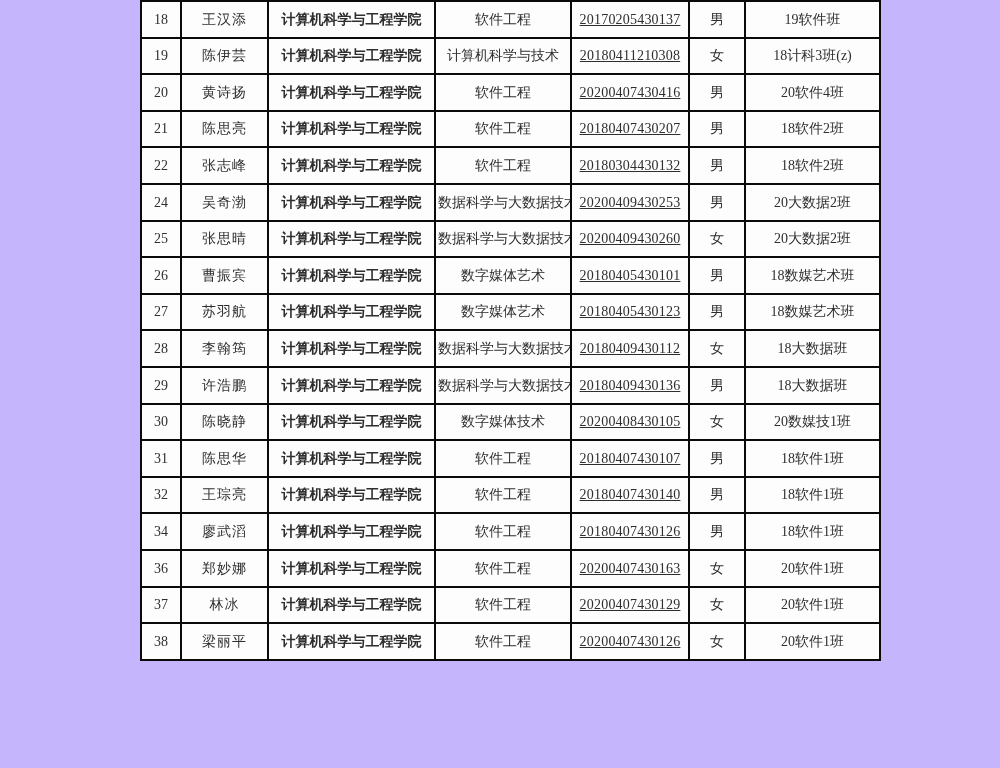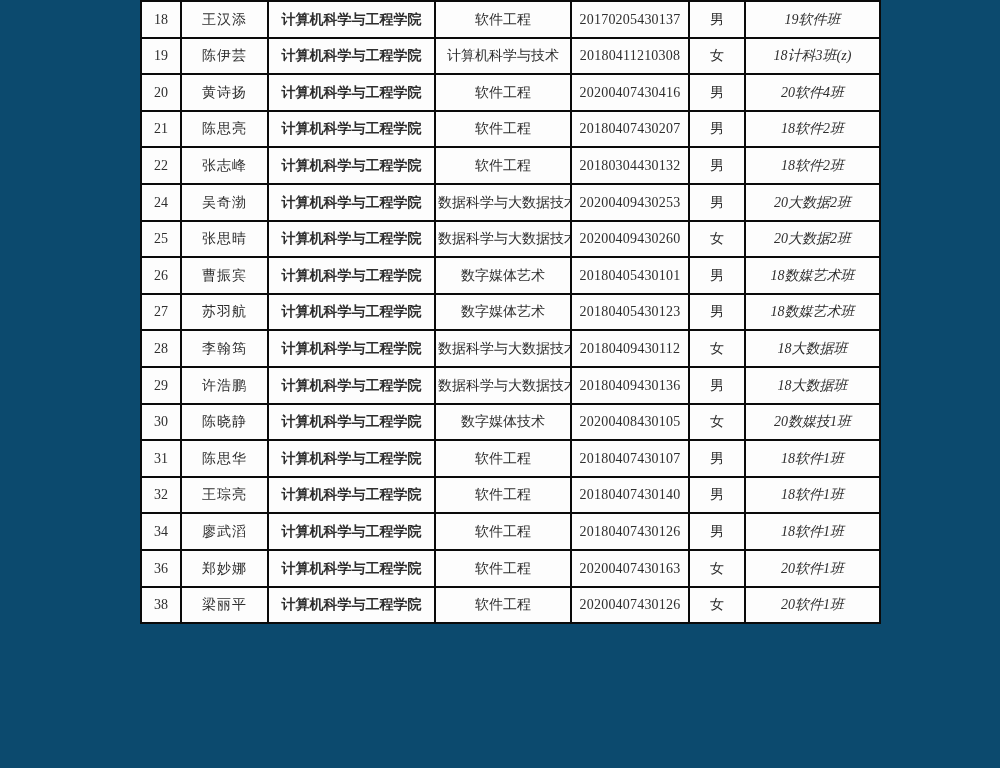--- a/index.html
+++ b/index.html
@@ -8,21 +8,21 @@
     width: 1000px;
     height: 768px;
     overflow: hidden;
     background: #ffffff;
     font-family: "Liberation Serif", "DejaVu Serif", serif;
   }
   .page {
     position: relative;
     width: 1000px;
     height: 768px;
-    background: #0c4a6e;
+    background: #c4b5fd;
   }
   .table-wrap {
     position: absolute;
     left: 140px;
     top: 0;
   }
   table.roster {
     border-collapse: collapse;
     table-layout: fixed;
     width: 725px;
@@ -38,23 +38,23 @@
     line-height: 1.1;
     background: #fdfdfd;
     overflow: hidden;
     white-space: nowrap;
     box-sizing: content-box;
   }
   td.col-number      { width: 34px;  font-size: 13.5px; }
   td.col-name        { width: 81px;  letter-spacing: 1px; }
   td.col-college     { width: 161px; font-weight: bold; }
   td.col-major       { width: 130px; }
-  td.col-student_id  { width: 112px; font-size: 13.5px; letter-spacing: 0.2px; }
+  td.col-student_id  { width: 112px; font-size: 13.5px; letter-spacing: 0.2px; text-decoration: underline; }
   td.col-gender      { width: 50px;  }
-  td.col-class_name  { width: 129px; font-style: italic; }
+  td.col-class_name  { width: 129px; }
 </style>
 </head>
 <body>
 
 <div class="page">
   <div class="table-wrap">
     <table class="roster">
       <tbody>
           <tr>
             <td class="col-number">18</td>
@@ -194,20 +194,29 @@
           <tr>
             <td class="col-number">36</td>
             <td class="col-name">郑妙娜</td>
             <td class="col-college">计算机科学与工程学院</td>
             <td class="col-major">软件工程</td>
             <td class="col-student_id">20200407430163</td>
             <td class="col-gender">女</td>
             <td class="col-class_name">20软件1班</td>
           </tr>
           <tr>
+            <td class="col-number">37</td>
+            <td class="col-name">林冰</td>
+            <td class="col-college">计算机科学与工程学院</td>
+            <td class="col-major">软件工程</td>
+            <td class="col-student_id">20200407430129</td>
+            <td class="col-gender">女</td>
+            <td class="col-class_name">20软件1班</td>
+          </tr>
+          <tr>
             <td class="col-number">38</td>
             <td class="col-name">梁丽平</td>
             <td class="col-college">计算机科学与工程学院</td>
             <td class="col-major">软件工程</td>
             <td class="col-student_id">20200407430126</td>
             <td class="col-gender">女</td>
             <td class="col-class_name">20软件1班</td>
           </tr>
         </tbody>
     </table>

